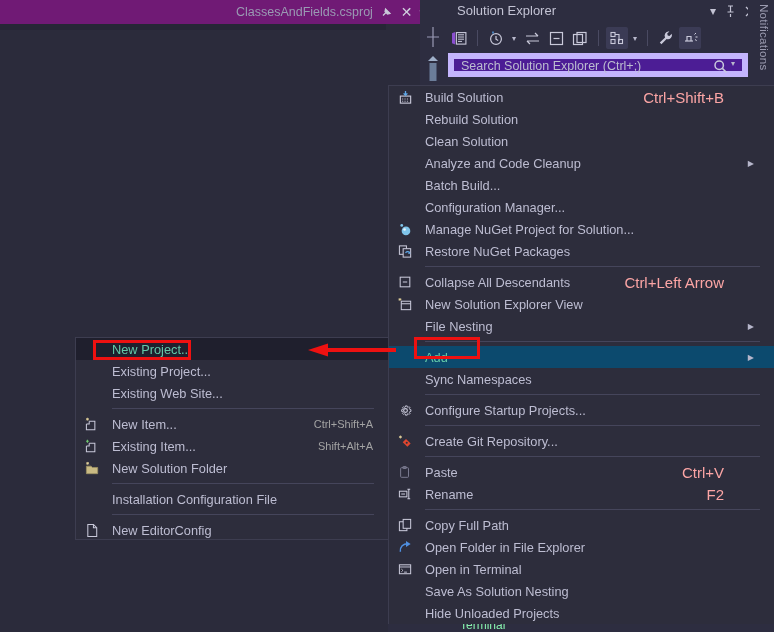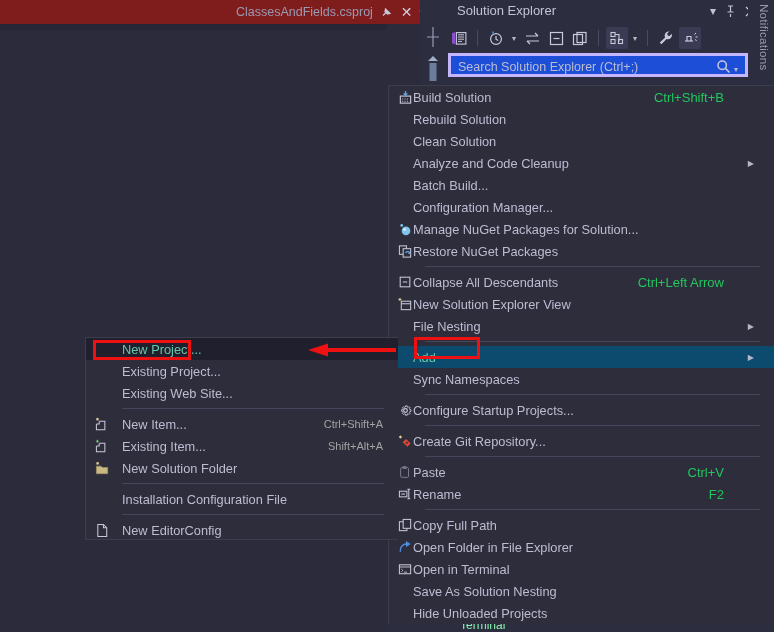--- a/index.html
+++ b/index.html
@@ -7,21 +7,21 @@
     width: 774px; height: 632px;
     background: #2d2d3e;
     font-family: "Liberation Sans", sans-serif;
     overflow: hidden;
   }
   #root { position: relative; width: 774px; height: 632px; background: #2b2b3b; }
 
   
   .tabstrip {
     position: absolute; left: 0; top: 0; width: 774px; height: 24px;
-    background: #7f1d1d;
+    background: #701a75;
   }
   .tab-doc {
     position: absolute; left: 228px; top: 0; height: 24px;
     display: flex; align-items: center; gap: 7px;
     padding: 0 6px 0 8px;
     color: #8b8ba0; font-size: 12.5px; white-space: nowrap;
   }
   .tab-doc .tab-title { color: #9a9ab3; }
   .tab-ico { display: inline-flex; align-items: center; justify-content: center;
              width: 14px; height: 14px; color: #c9c9d9; }
@@ -77,22 +77,22 @@
     width: 22px; height: 22px; display: inline-flex;
     align-items: center; justify-content: center;
     color: #c9c9da;
   }
   .tb-btn.on { background: #3b3b55; border-radius: 2px; }
   .tb-sep { width: 1px; height: 16px; background: #4a4a62; margin: 0 5px; }
   .tb-caret { color: #b8b8cc; font-size: 8px; width: 10px; text-align: center; }
 
   .se-search {
     position: absolute; left: 28px; top: 53px; width: 300px; height: 24px;
-    background: #1d4ed8; border: 3px solid #c4b5fd;
-    display: flex; align-items: flex-end;
+    background: #4c1d95; border: 6px solid #c4b5fd;
+    display: flex; align-items: flex-start;
   }
   .se-search-ph { flex: 1; padding-left: 7px; color: #bcbcd0; font-size: 12.5px; }
   .se-search-ico { color: #c9c9dd; padding-right: 3px; display:flex; }
   .se-search-caret { color: #b8b8cc; font-size: 8px; padding-right: 7px; }
 
   
   .splitter {
     position: absolute; left: 425px; top: 25px; width: 16px; height: 56px;
   }
 
@@ -105,38 +105,38 @@
   }
   .mi {
     position: relative; height: 22px;
     display: flex; align-items: center;
     color: #bdbdd2; font-size: 12.8px; white-space: nowrap;
   }
   .mi .ico {
     position: absolute; left: 5px; top: 0; width: 22px; height: 22px;
     display: flex; align-items: center; justify-content: center;
   }
-  .mi .lbl { margin-left: 24px; }
-  .mi .key { position: absolute; right: 50px; color: #22c55e; font-size: 13px; }
+  .mi .lbl { margin-left: 36px; }
+  .mi .key { position: absolute; right: 50px; color: #fca5a5; font-size: 15px; }
   .mi .arrow { position: absolute; right: 20px; color: #b6b6cb; font-size: 8px; }
   .mi-sep { height: 1px; background: #45455b; margin: 4px 0 4px 36px; margin-right: 14px; }
   .mi.hl { background: #0c4a6e; color: #62c8a8; }
   .mi.hl .lbl { color: #62c8a8; }
 
   
   .redbox {
     position: absolute; border: 3px solid #ee1111;
     pointer-events: none;
   }
   .redarrow { position: absolute; pointer-events: none; }
 
   
   .submenu {
     position: absolute; left: 75px; top: 337px; width: 313px; height: 203px;
-    background: #2d2d3c; border: 1px solid #3d3d50; border-right: none; margin-left: 10px;
+    background: #2d2d3c; border: 1px solid #3d3d50; border-right: none;
   }
   .sm-mi {
     position: relative; height: 22px; display: flex; align-items: center;
     color: #bdbdd2; font-size: 12.8px; white-space: nowrap;
   }
   .sm-mi .ico {
     position: absolute; left: 5px; top: 0; width: 22px; height: 22px;
     display: flex; align-items: center; justify-content: center;
   }
   .sm-mi .lbl { margin-left: 36px; }
@@ -325,21 +325,21 @@
 
             </div>
       <div class="mi">
               <span class="ico">
           <svg width="15" height="15" viewBox="0 0 16 16">
             <circle cx="8.5" cy="9.5" r="4.6" fill="#7fc4ea"></circle>
                 <circle cx="7" cy="8" r="1.4" fill="#e8f4fb"></circle>
                 <circle cx="4" cy="3.6" r="1.5" fill="#7fc4ea"></circle>
           </svg>
         </span>
-              <span class="lbl">Manage NuGet Packages for Solution...</span>
+              <span class="lbl">Manage NuGet Project for Solution...</span>
 
             </div>
       <div class="mi">
               <span class="ico">
           <svg width="15" height="15" viewBox="0 0 16 16">
             <rect x="1.5" y="2" width="7.5" height="9" fill="none" stroke="#c9c9da" stroke-width="1.1"></rect>
                 <rect x="5.5" y="5" width="8" height="9" fill="#2d2d3c" stroke="#c9c9da" stroke-width="1.1"></rect>
                 <path d="M8 9.5c1.5-2 4-1.6 4.6.3" stroke="#5fa8e8" stroke-width="1.2" fill="none"></path>
                 <path d="M12 8 L13.2 10.4 L10.6 10.4 Z" fill="#5fa8e8"></path>
           </svg>

